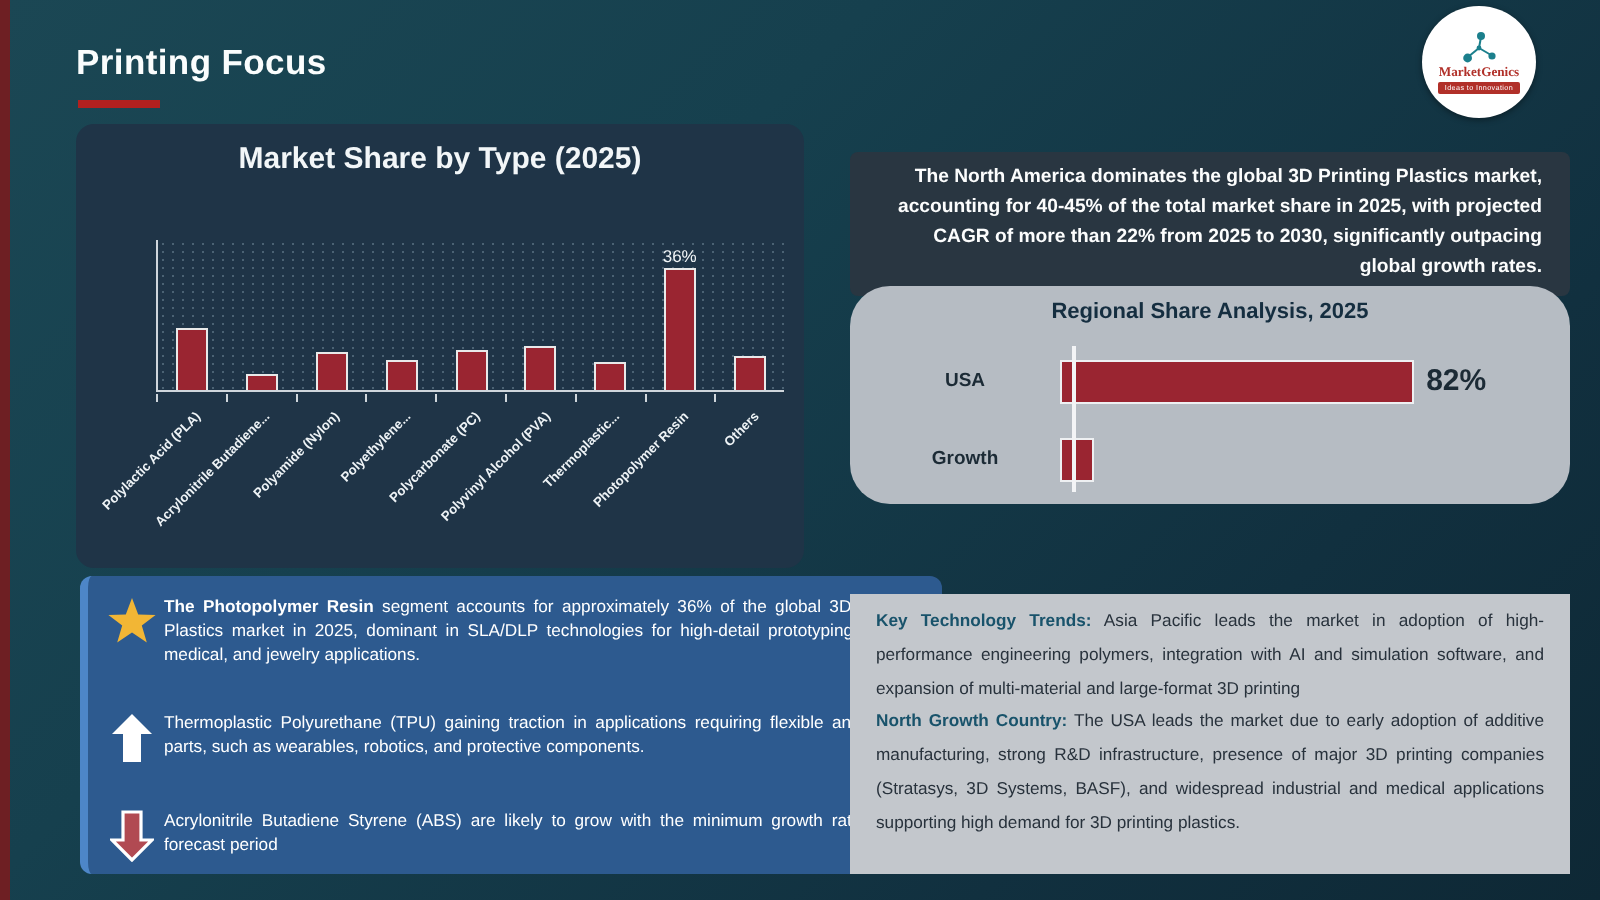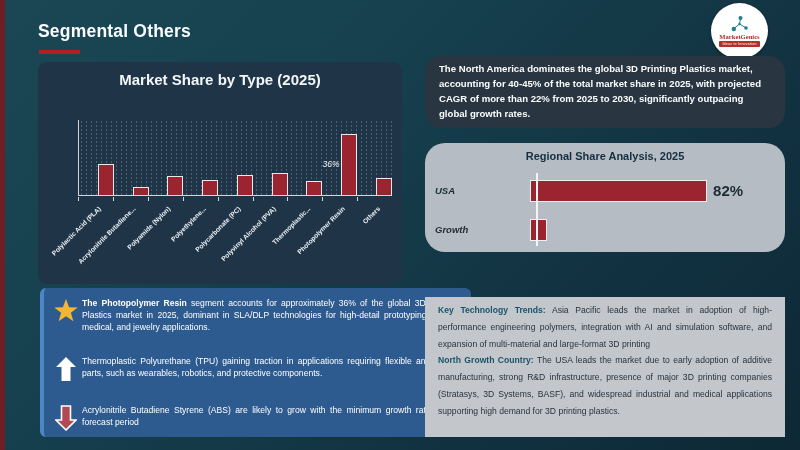--- a/index.html
+++ b/index.html
@@ -22,65 +22,65 @@
   .logo-tag { background:#b13029; color:#fff; font-size:3.6px; padding:1px 3px; border-radius:1px; margin-top:1px; letter-spacing:0.2px; }
 
   
   .chart-card { position:absolute; left:38px; top:62px; width:364px; height:222px; background:#1f3447; border-radius:9px; }
   .chart-title { position:absolute; left:0; right:0; top:9px; text-align:center; font-size:15px; font-weight:bold; color:#f2f6f8; }
   .vplot { position:absolute; left:40px; top:58px; width:314px; height:76px;
            border-left:1px solid #cfd6dc; border-bottom:1px solid #cfd6dc;
            background-image: radial-gradient(rgba(168,196,210,0.32) 0.7px, transparent 0.8px);
            background-size:5px 4px;
            display:flex; align-items:flex-end; }
-  .vcell { width:34.9px; display:flex; align-items:center; justify-content:space-between;font-style:italic; }
+  .vcell { width:34.9px; display:flex; flex-direction:column; align-items:center; justify-content:space-between; }
   .vval { font-size:8.5px; color:#f2f6f8; margin-bottom:1px; }
   .vbar { width:16px; background:#9a2531; border:1px solid #e9e9e9; border-bottom:none; }
   .vticks { position:absolute; left:40px; top:135px; width:314px; height:4px;
             background: repeating-linear-gradient(90deg,#cfd6dc 0 1px, transparent 1px 34.9px); }
   .vxlabels { position:absolute; left:40px; top:140px; width:314px; height:70px; display:flex; }
   .xcell { width:34.9px; position:relative; }
   .xcell span { position:absolute; top:3px; right:45%; transform:rotate(-45deg); transform-origin:top right;
                 white-space:nowrap; font-size:6.6px; font-weight:bold; color:#eef3f6; }
 
   
   .insight-box { position:absolute; left:40px; top:288px; width:431px; height:149px; background:#2d5a8f;
                  border-left:4px solid #4d86c8; border-radius:6px; padding:9px 12px 6px 6px;
                  display:flex; flex-direction:column; justify-content:space-between; }
   .insight-item { display:flex; align-items:flex-start; }
   .insight-icon { width:32px; flex:0 0 32px; display:flex; justify-content:center; padding-top:1px; }
   .insight-text { flex:1; font-size:8.6px; line-height:1.4; color:#ffffff; text-align:justify; }
   .insight-text b { font-weight:bold; }
 
   
-  .na-box { position:absolute; left:425px; top:56px; width:360px; height:72px; background:#293641; border-radius:16px;
+  .na-box { position:absolute; left:425px; top:76px; width:360px; height:72px; background:#293641; border-radius:4px;
             display:flex; align-items:center; justify-content:center; padding:0 14px;
-            font-size:9.6px; font-weight:bold; color:#fcfdfd; text-align:left; line-height:1.55; }
+            font-size:9.6px; font-weight:bold; color:#fcfdfd; text-align:right; line-height:1.55; }
 
   .regional-card { position:absolute; left:425px; top:143px; width:360px; height:109px; background:#b6bcc3; border-radius:20px; }
   .regional-title { position:absolute; left:0; right:0; top:7px; text-align:center; font-size:11px; font-weight:bold; color:#152e40; }
   .hchart { position:absolute; left:10px; right:10px; top:28px; bottom:4px; }
   .hchart::before { content:''; position:absolute; left:101px; top:2px; bottom:2px; width:2px; background:#f3f4f6; }
   .hrow { display:flex; align-items:center; height:39.3px; }
-  .hlab { width:95px; flex:0 0 95px; text-align:left; padding-right:0; font-size:9.5px; font-weight:bold; color:#1c2b36;font-style:italic; }
+  .hlab { width:95px; flex:0 0 95px; text-align:center; padding-right:0; font-size:9.5px; font-weight:bold; color:#1c2b36; }
   .hzone { flex:1; display:flex; align-items:center; }
   .hbar { height:22px; background:#9a2531; border:1px solid #eef0f2; }
   .hval { margin-left:6px; font-size:15px; font-weight:bold; color:#1c2b36; }
 
   .trends-card { position:absolute; left:425px; top:297px; width:360px; height:140px; background:#c3c7cc; border-radius:0;
                  padding:5px 13px 4px 13px; font-size:8.6px; line-height:1.95; color:#28323c; text-align:justify; }
   .trends-card .hd { font-weight:bold; color:#19536b; }
 </style>
 </head>
 <body>
 
 <div id="slide">
   <div class="stripe"></div>
 
-  <div class="page-title">Segmental Others</div>
+  <div class="page-title">Printing Focus</div>
   <div class="title-underline"></div>
 
   <div class="logo">
     <svg width="19" height="17" viewBox="0 0 19 17">
       <line x1="9.5" y1="9" x2="10.5" y2="3.5" stroke="#1b7f8c" stroke-width="1"></line>
       <line x1="9.5" y1="9" x2="4" y2="13.5" stroke="#1b7f8c" stroke-width="1"></line>
       <line x1="9.5" y1="9" x2="15.5" y2="12.5" stroke="#1b7f8c" stroke-width="1"></line>
       <circle cx="10.5" cy="3" r="2" fill="#1b7f8c"></circle>
       <circle cx="3.8" cy="14" r="2.2" fill="#1b7f8c"></circle>
       <circle cx="16" cy="13" r="1.8" fill="#1b7f8c"></circle>

